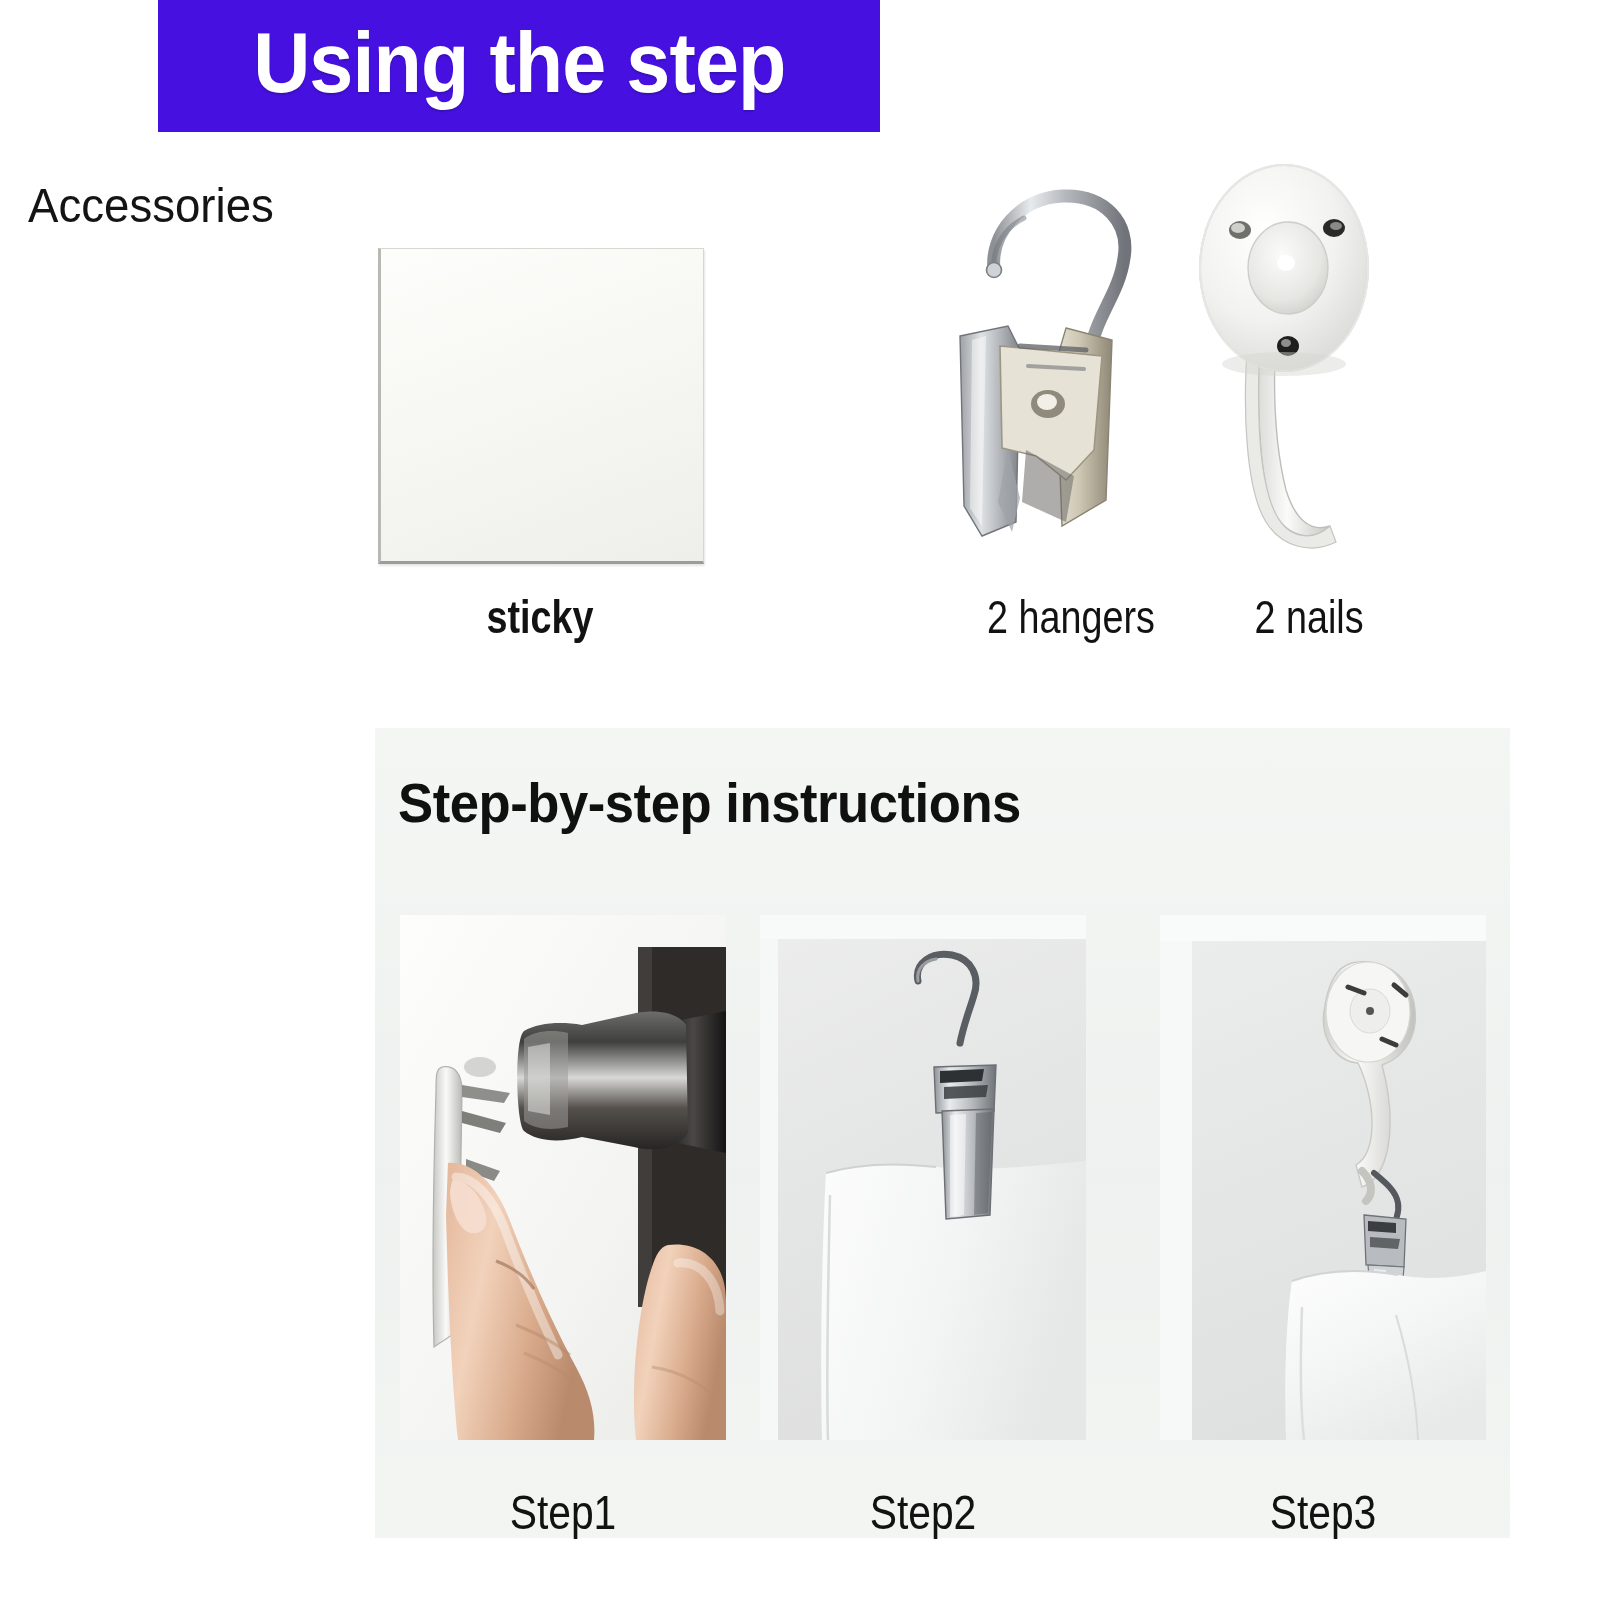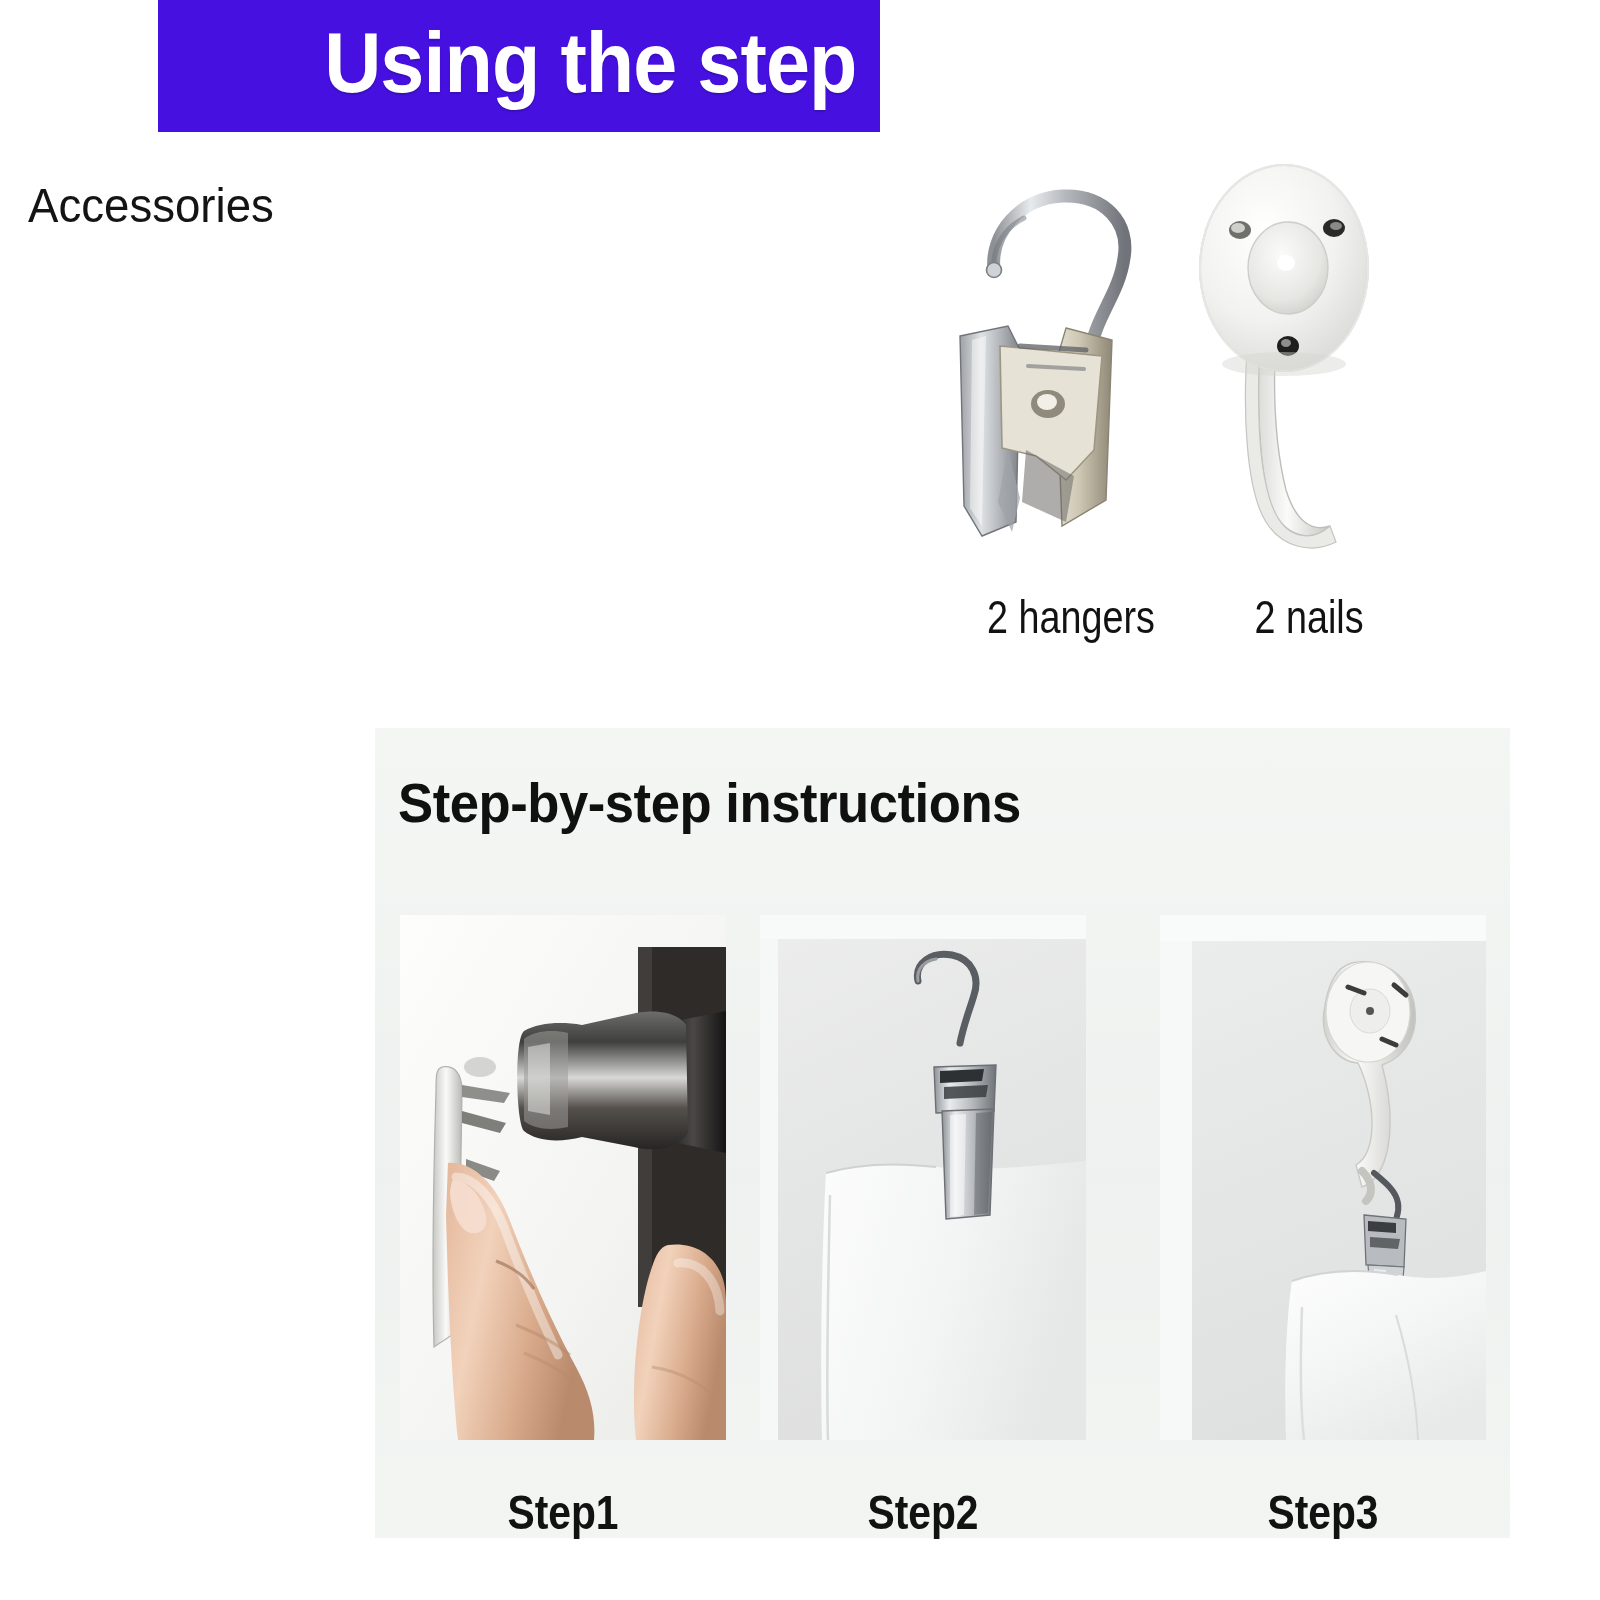--- a/index.html
+++ b/index.html
@@ -18,21 +18,21 @@
   
   #title-banner {
     position: absolute;
     left: 158px;
     top: 0px;
     width: 722px;
     height: 132px;
     background: #4611e0;
     display: flex;
     align-items: center;
-    justify-content: flex-end;
+    justify-content: center;
     box-sizing: border-box;
   }
   #title-text {
     color: #ffffff;
     font-family: "Liberation Sans Narrow", "Liberation Sans", sans-serif;
     font-size: 86px;
     font-weight: bold;
     letter-spacing: -1px;
     transform: scaleX(0.92);
     line-height: 1;
@@ -134,21 +134,20 @@
     white-space: nowrap;
   }
 
   
   #steps-row {
     position: absolute;
     left: 0px;
     top: 915px;
     width: 1600px;
     height: 660px;
-    font-weight: bold;
   }
   .step {
     position: absolute;
     top: 0;
     width: 326px;
   }
   .step-photo {
     position: absolute;
     left: 0;
     top: 0;
@@ -179,20 +178,26 @@
 <body>
 
 <div id="title-banner">
   <span id="title-text">Using the step</span>
 </div>
 
 <div id="accessories-heading">Accessories</div>
 
 <div id="accessories-row">
 
+  <div class="accessory" id="accessory-sticky">
+    <div class="accessory-figure">
+      <div id="sticky-pad"></div>
+    </div>
+    <div class="accessory-caption bold">sticky</div>
+  </div>
 
   <div class="accessory" id="accessory-hangers">
     <div class="accessory-figure">
       <svg id="hanger-svg" width="310" height="430" viewBox="0 0 310 430">
         <defs>
           <linearGradient id="steelWire" x1="0" y1="0" x2="1" y2="0">
             <stop offset="0%" stop-color="#8d9094"></stop>
             <stop offset="28%" stop-color="#e8ebee"></stop>
             <stop offset="55%" stop-color="#b4b8bc"></stop>
             <stop offset="100%" stop-color="#70747a"></stop>

